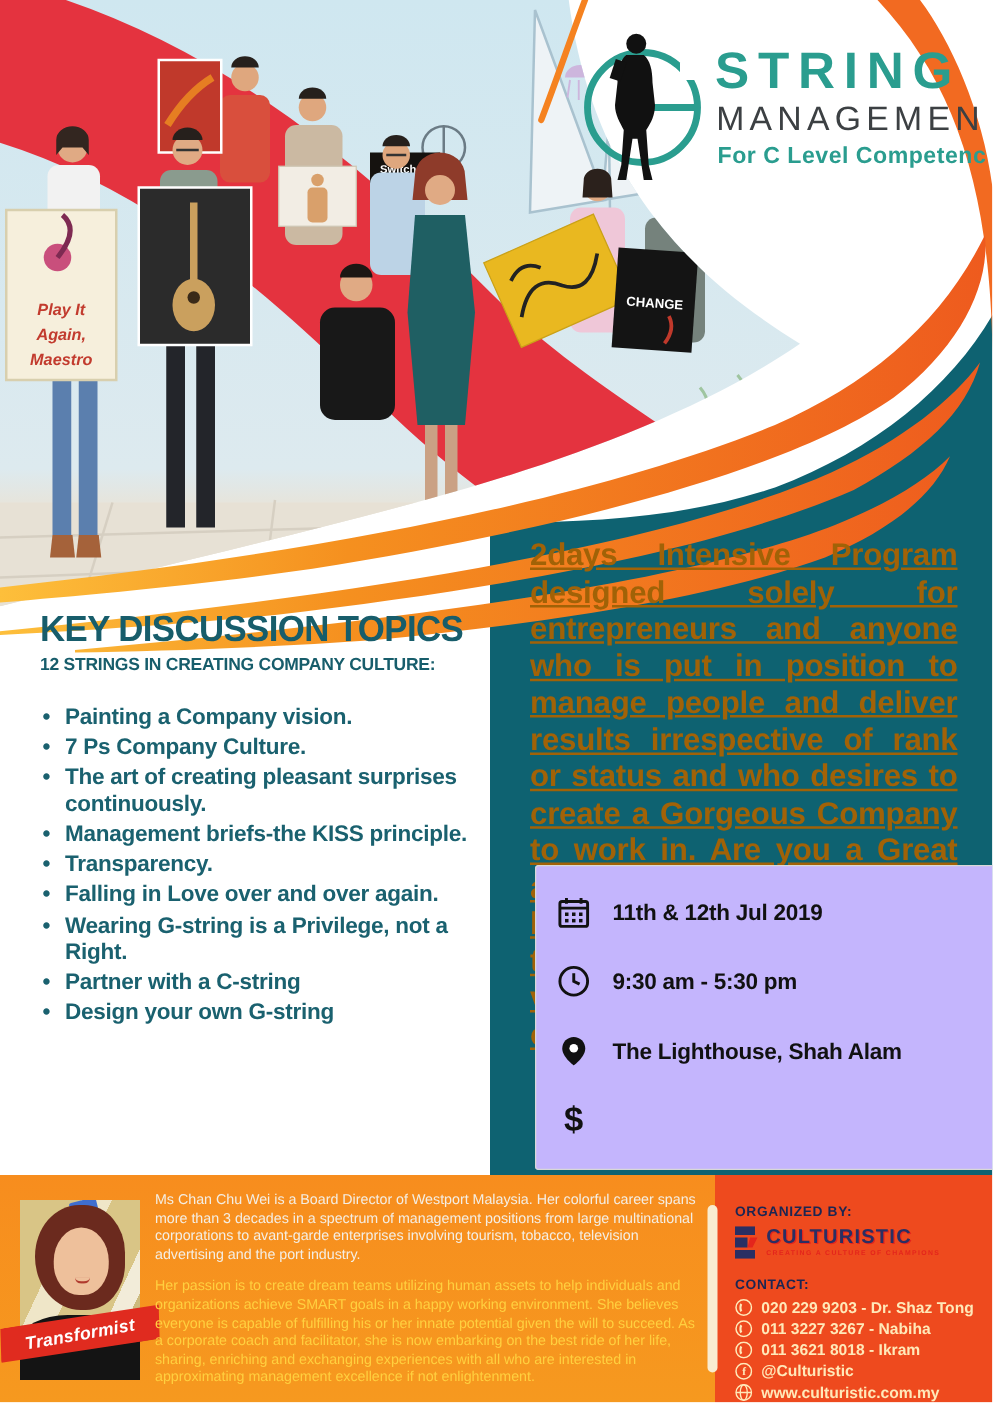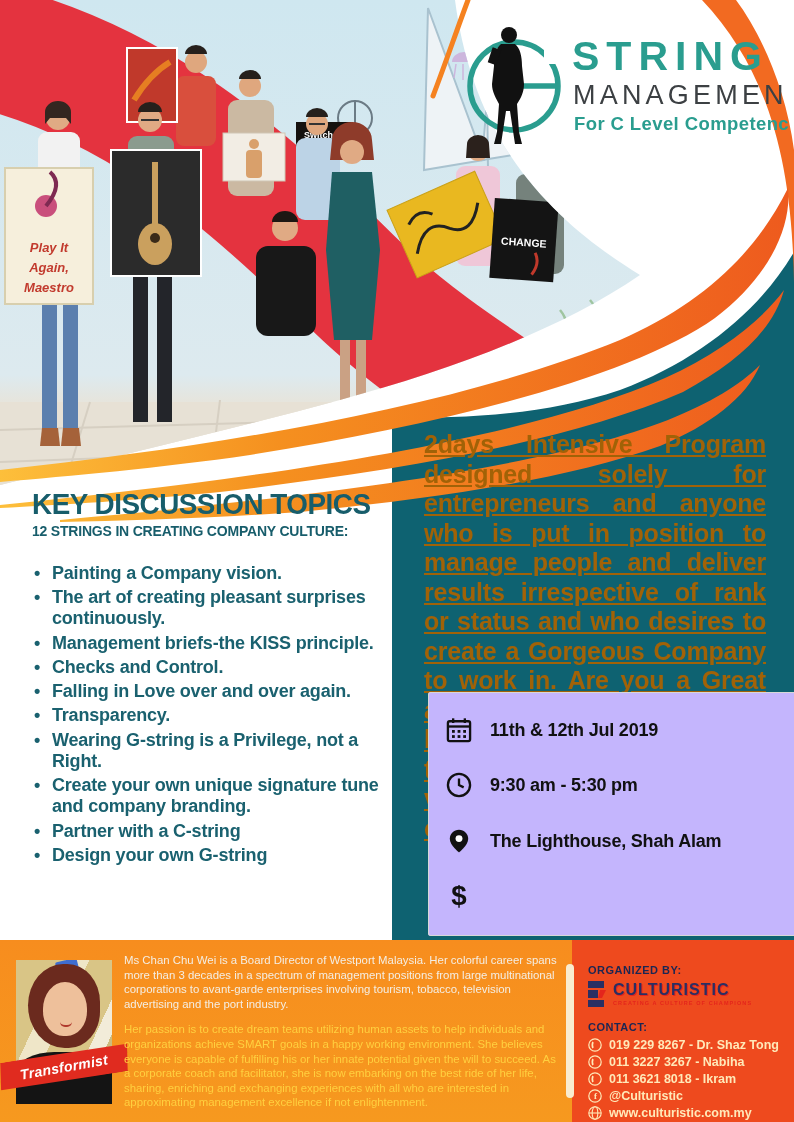--- a/index.html
+++ b/index.html
@@ -265,27 +265,26 @@
     <text x="120" y="60" font-size="41" font-weight="bold" letter-spacing="7" fill="#2a9d8f">STRING</text>
     <text x="121" y="94" font-size="27" letter-spacing="4.2" fill="#3c4043">MANAGEMENT</text>
     <text x="122" y="120" font-size="18.5" font-weight="bold" letter-spacing="0.4" fill="#2a9d8f">For C Level Competence</text>
   </svg>
 
   <div class="topics">
     <h1>KEY DISCUSSION TOPICS</h1>
     <h2>12 STRINGS IN CREATING COMPANY CULTURE:</h2>
     <ul>
       <li>Painting a Company vision.</li>
+      <li>7 Ps Company Culture.</li>
       <li>The art of creating pleasant surprises continuously.</li>
       <li>Management briefs-the KISS principle.</li>
-      <li>Checks and Control.</li>
+      <li>Transparency.</li>
       <li>Falling in Love over and over again.</li>
-      <li>Transparency.</li>
       <li>Wearing G-string is a Privilege, not a Right.</li>
-      <li>Create your own unique signature tune and company branding.</li>
       <li>Partner with a C-string</li>
       <li>Design your own G-string</li>
     </ul>
   </div>
 
   <div class="intro">2days Intensive Program designed solely for entrepreneurs and anyone who is put in position to manage people and deliver results irrespective of rank or status and who desires to create a Gorgeous Company to work in. Are you a Great and Gorgeous leader to begin with, one who is larger than life itself endowed with visible charisma, character, confidence and Charm?</div>
 
   <div class="event-card">
     <div class="event-row">
       <span class="eicon">
@@ -370,21 +369,21 @@
       </div>
       <div class="olabel">CONTACT:</div>
       <div class="contacts">
         <div class="contact">
           <span class="cicon">
             <svg width="14" height="14" viewBox="0 0 14 14">
                 <circle cx="7" cy="7" r="6.2" fill="none" stroke="#ffe9b9" stroke-width="1.2"></circle>
                 <path d="M4.5,3.5 C3.2,4.8 3.2,9.2 4.5,10.5 L5.8,9.3 C5,8 5,6 5.8,4.7 Z" fill="#ffe9b9"></path>
               </svg>
           </span>
-          <span>019 229 8267 - Dr. Shaz Tong</span>
+          <span>020 229 9203 - Dr. Shaz Tong</span>
         </div>
         <div class="contact">
           <span class="cicon">
             <svg width="14" height="14" viewBox="0 0 14 14">
                 <circle cx="7" cy="7" r="6.2" fill="none" stroke="#ffe9b9" stroke-width="1.2"></circle>
                 <path d="M4.5,3.5 C3.2,4.8 3.2,9.2 4.5,10.5 L5.8,9.3 C5,8 5,6 5.8,4.7 Z" fill="#ffe9b9"></path>
               </svg>
           </span>
           <span>011 3227 3267 - Nabiha</span>
         </div>

